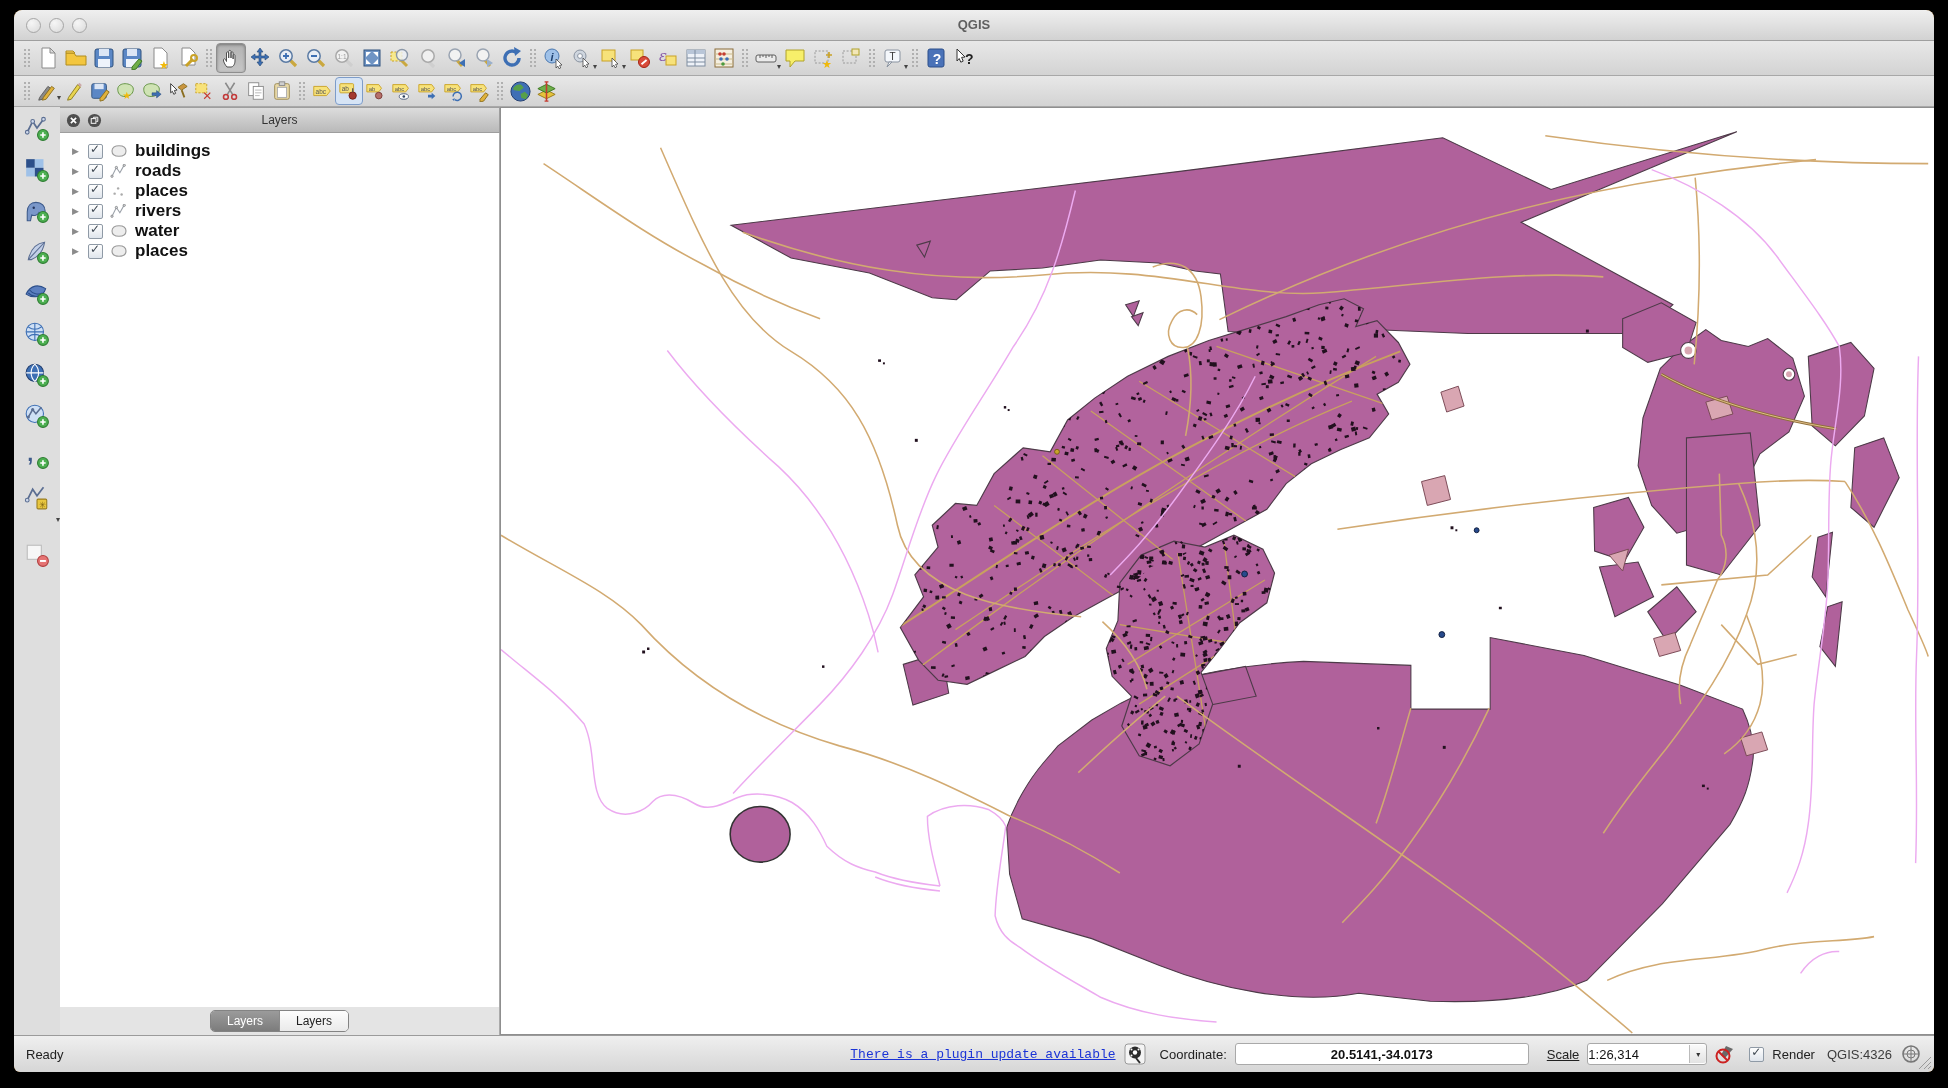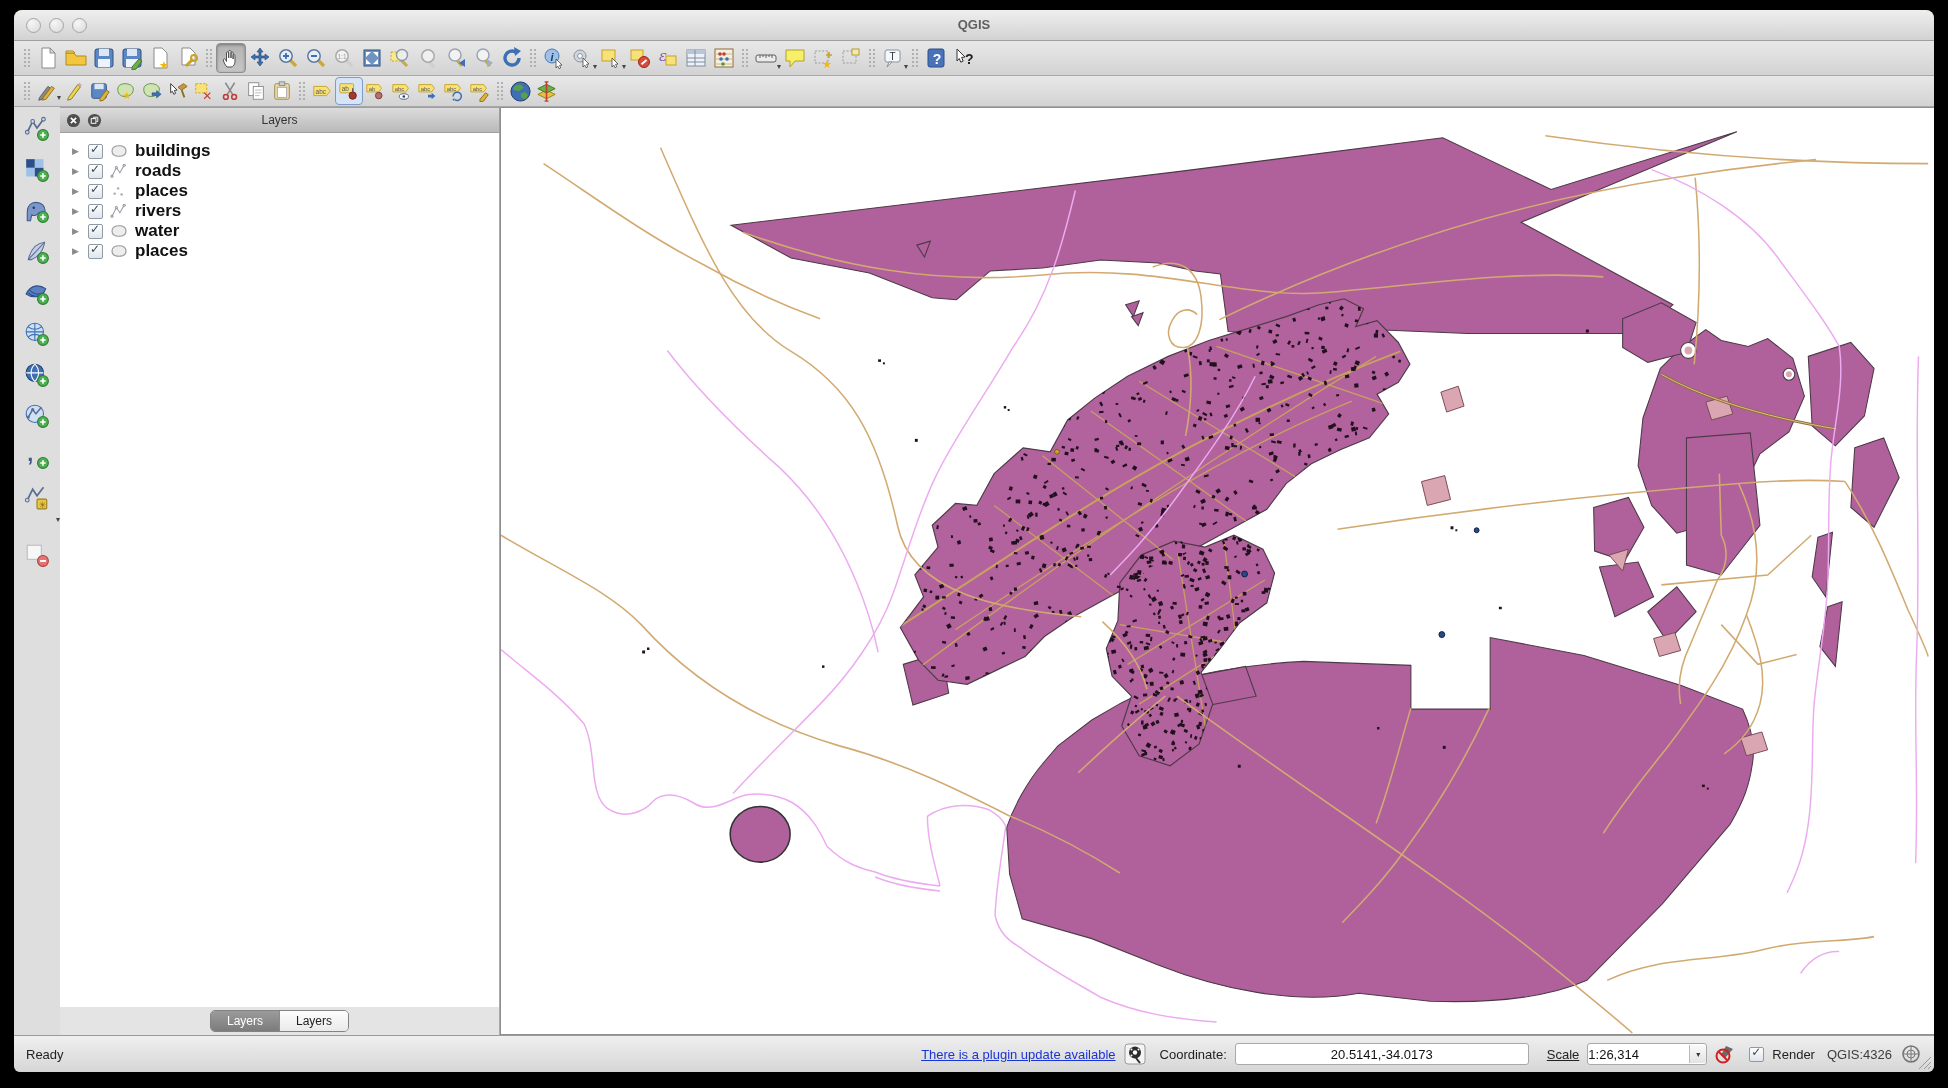--- a/index.html
+++ b/index.html
@@ -47,24 +47,24 @@
   .seg-btn{padding:0 16px;font-size:12px;line-height:20px;}
   .seg-active{background:linear-gradient(#9b9b9b,#7c7c7c);color:#fff;}
   .seg-idle{background:linear-gradient(#fdfdfd,#eaeaea);color:#222;border-left:1px solid #8a8a8a;}
   
   .canvas{flex:1 1 auto;background:#fff;border:1px solid #8f8f8f;border-right:none;position:relative;min-width:0;}
   .canvas svg{display:block;width:100%;height:100%;}
   
   .statusbar{height:36px;background:linear-gradient(#efefef,#d6d6d6);border-top:1px solid #9b9b9b;
     display:flex;align-items:center;padding:0 12px;gap:8px;font-size:13px;color:#222;flex:0 0 auto;position:relative;}
   .spacer{flex:1 1 auto;}
-  .plugin-link{color:#1b34d6;text-decoration:underline;}
+  .plugin-link{color:#1b34d6;text-decoration:underline;font-family:Liberation Mono, monospace;}
   .sb-field{height:20px;background:#fff;border:1px solid #a9a9a9;border-radius:3px;
     display:flex;align-items:center;justify-content:center;font-size:13px;color:#111;}
-  .coord-field{width:292px;}
+  .coord-field{width:292px;font-weight:bold;}
   .scale-combo{width:118px;justify-content:space-between;padding-left:0;}
   .combo-arrow{width:16px;height:18px;border-left:1px solid #bbb;display:flex;align-items:center;justify-content:center;
     font-size:8px;color:#333;background:linear-gradient(#fafafa,#e3e3e3);border-radius:0 3px 3px 0;}
   .sb-btn{width:22px;height:22px;display:flex;align-items:center;justify-content:center;}
   .grip{position:absolute;right:2px;bottom:2px;}
   .epsg{color:#3c3c3c;}
 </style>
 </head>
 <body>
 

